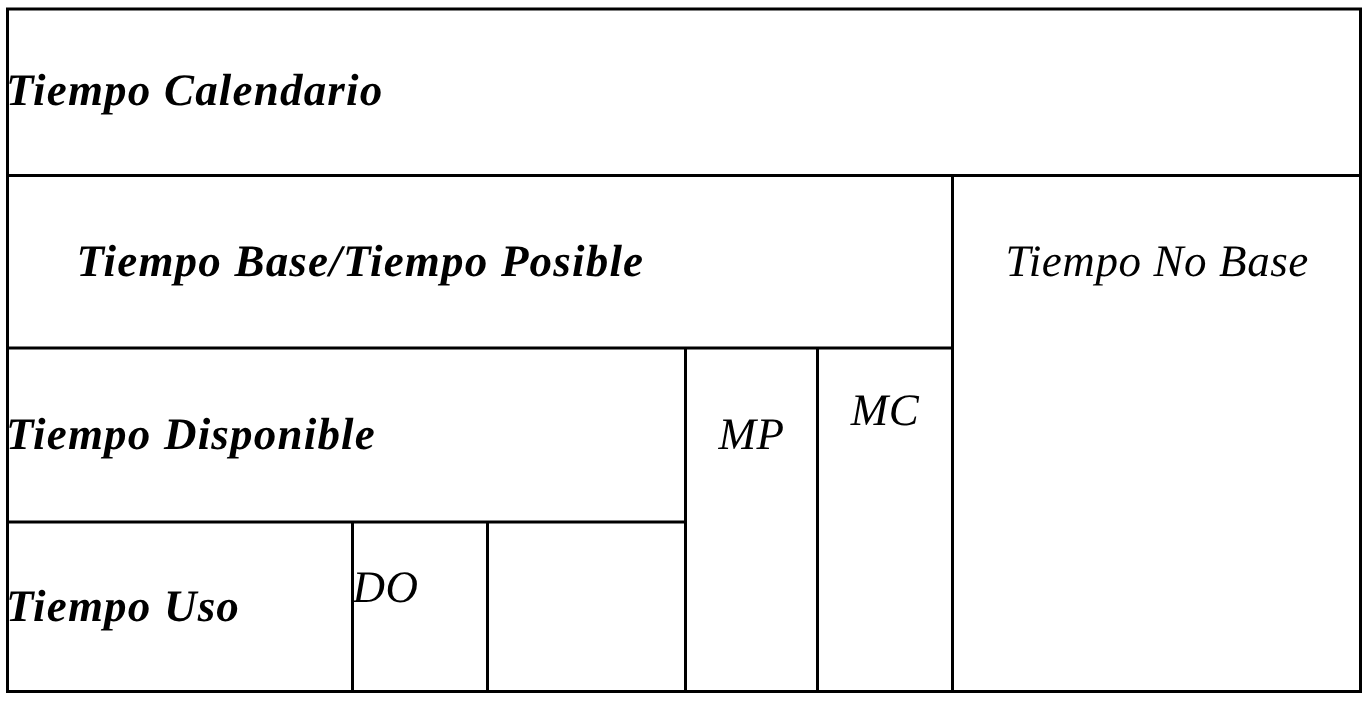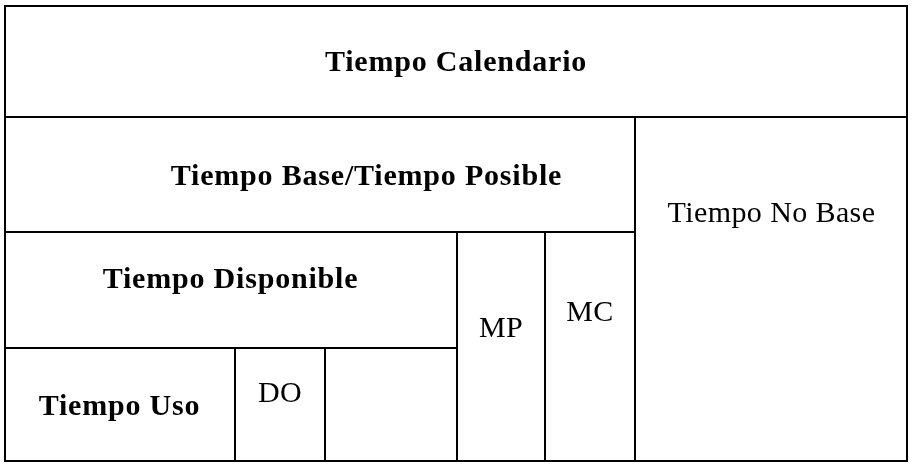--- a/index.html
+++ b/index.html
@@ -14,46 +14,46 @@
     background: #ffffff;
     overflow: hidden;
     font-family: "Liberation Serif", "DejaVu Serif", serif;
     color: #000000;
   }
   
   .cell {
     position: absolute;
     display: flex;
     align-items: center;
-    justify-content: center;
+    justify-content: flex-start;
     text-align: center;
+    font-style: italic;
   }
   .label-band {
     display: flex;
     align-items: center;
     justify-content: center;
     width: 100%;
-    margin-top: 37px;
   }
   .lbl {
     font-size: 30px;
     letter-spacing: 0.4px;
     white-space: nowrap;
     line-height: 1;
   }
   .lbl.bold {
     font-weight: 700;
     letter-spacing: 0.8px;
   }
   
   #cell-calendario  { left: 4px;   top: 5px;   width: 904px; height: 112px; }
   #cell-base        { left: 4px;   top: 117px; width: 631px; height: 115px; padding-left: 47px; }
   #cell-nobase      { left: 635px; top: 117px; width: 273px; height: 345px; align-items: flex-start; }
   #cell-nobase .label-band   { height: 115px; }
-  #cell-disponible  { left: 4px;   top: 220px; width: 453px; height: 116px; }
+  #cell-disponible  { left: 4px;   top: 232px; width: 453px; height: 116px; }
   #cell-mp          { left: 457px; top: 232px; width: 88px;  height: 218px; align-items: flex-start; }
   #cell-mc          { left: 545px; top: 216px; width: 90px;  height: 288px; align-items: flex-start; }
   #cell-mp .label-band, #cell-mc .label-band { height: 116px; }
   #cell-uso         { left: 4px;   top: 348px; width: 231px; height: 114px; border-radius: 28px; }
   #cell-do          { left: 235px; top: 348px; width: 90px;  height: 88px; }
   #cell-donp        { left: 325px; top: 348px; width: 132px; height: 114px; }
   
   .line {
     position: absolute;
     background: #000000;

